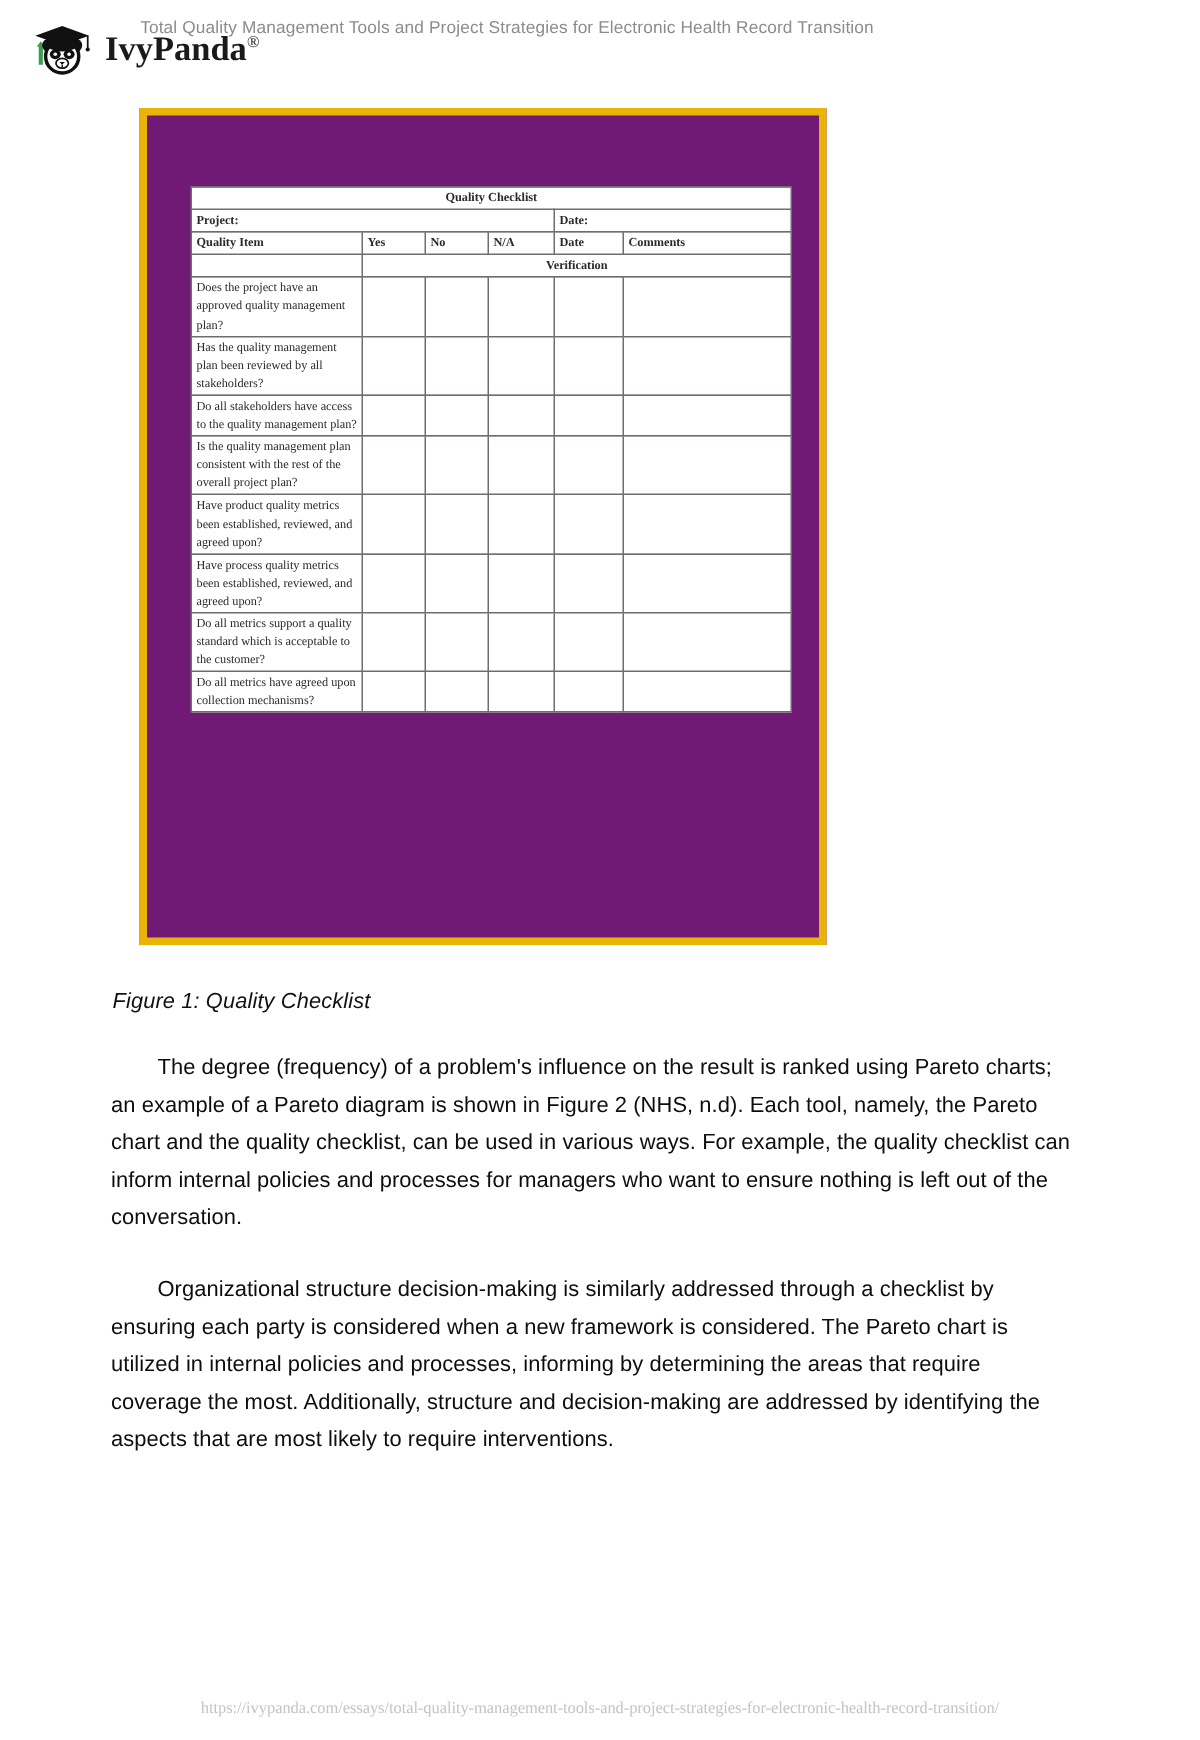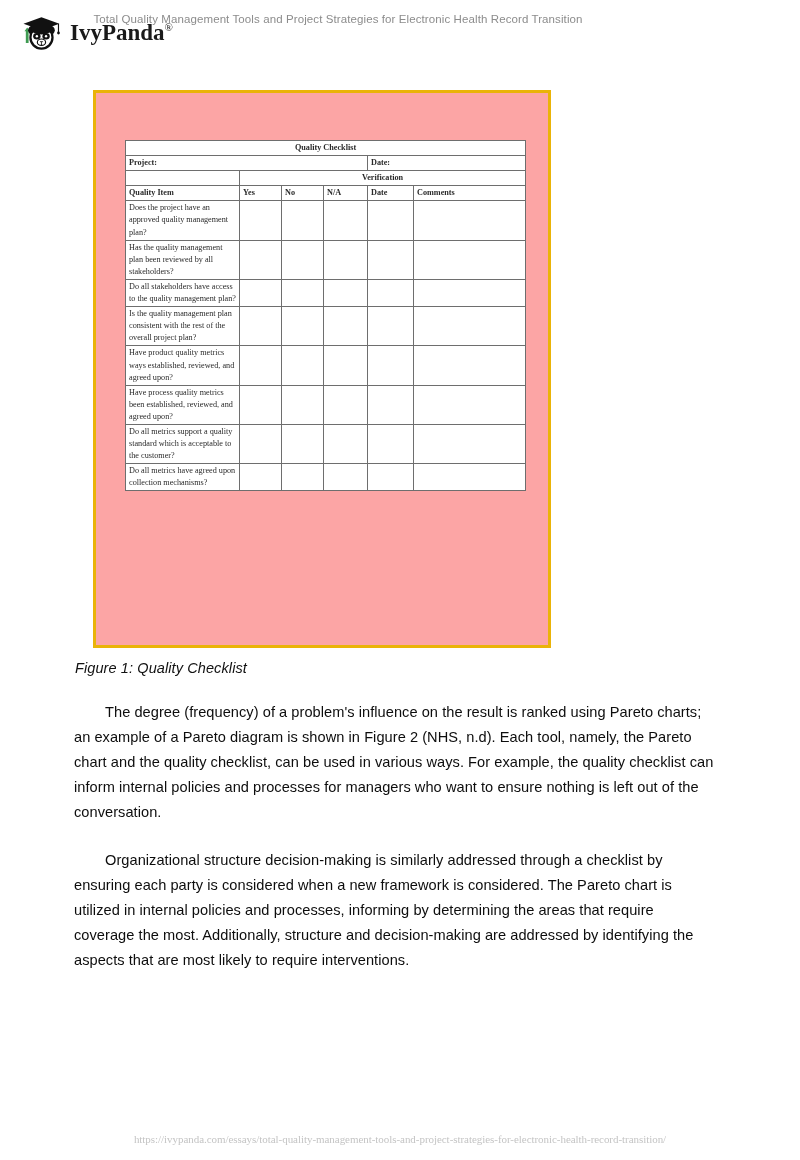--- a/index.html
+++ b/index.html
@@ -63,25 +63,25 @@
     font-size: 11.5px;
     color: #8c8c8c;
     letter-spacing: 0.1px;
     white-space: nowrap;
   }
 
   
   .figure-frame {
     position: absolute;
     left: 93px;
-    top: 90px;
+    top: 72px;
     width: 458px;
     height: 558px;
-    border: 3px solid #eab308;
-    background: #fca5a5;
+    border: 5px solid #eab308;
+    background: #701a75;
     box-sizing: border-box;
   }
   .checklist-wrap {
     position: absolute;
     left: 29px;
     top: 47px;
     width: 400px;
   }
   table.checklist {
     border-collapse: collapse;
@@ -219,31 +219,31 @@
       </colgroup>
       <tbody>
         <tr>
           <td class="title-cell" colspan="6">Quality Checklist</td>
         </tr>
         <tr>
           <td class="label-cell" colspan="4">Project:</td>
           <td class="label-cell" colspan="2">Date:</td>
         </tr>
         <tr>
-          <td class="blank-cell">&nbsp;</td>
-          <td class="verification-cell" colspan="5">Verification</td>
-        </tr>
-        <tr>
           <td class="colhead">Quality Item</td>
           <td class="colhead">Yes</td>
           <td class="colhead">No</td>
           <td class="colhead">N/A</td>
           <td class="colhead">Date</td>
           <td class="colhead">Comments</td>
         </tr>
+        <tr>
+          <td class="blank-cell">&nbsp;</td>
+          <td class="verification-cell" colspan="5">Verification</td>
+        </tr>
 
         <tr>
           <td class="item-cell">Does the project have an approved quality management plan?</td>
           <td class="blank-cell">&nbsp;</td>
           <td class="blank-cell">&nbsp;</td>
           <td class="blank-cell">&nbsp;</td>
           <td class="blank-cell">&nbsp;</td>
           <td class="blank-cell">&nbsp;</td>
         </tr>
         <tr>
@@ -264,21 +264,21 @@
         </tr>
         <tr>
           <td class="item-cell">Is the quality management plan consistent with the rest of the overall project plan?</td>
           <td class="blank-cell">&nbsp;</td>
           <td class="blank-cell">&nbsp;</td>
           <td class="blank-cell">&nbsp;</td>
           <td class="blank-cell">&nbsp;</td>
           <td class="blank-cell">&nbsp;</td>
         </tr>
         <tr>
-          <td class="item-cell">Have product quality metrics ways established, reviewed, and agreed upon?</td>
+          <td class="item-cell">Have product quality metrics been established, reviewed, and agreed upon?</td>
           <td class="blank-cell">&nbsp;</td>
           <td class="blank-cell">&nbsp;</td>
           <td class="blank-cell">&nbsp;</td>
           <td class="blank-cell">&nbsp;</td>
           <td class="blank-cell">&nbsp;</td>
         </tr>
         <tr>
           <td class="item-cell">Have process quality metrics been established, reviewed, and agreed upon?</td>
           <td class="blank-cell">&nbsp;</td>
           <td class="blank-cell">&nbsp;</td>

